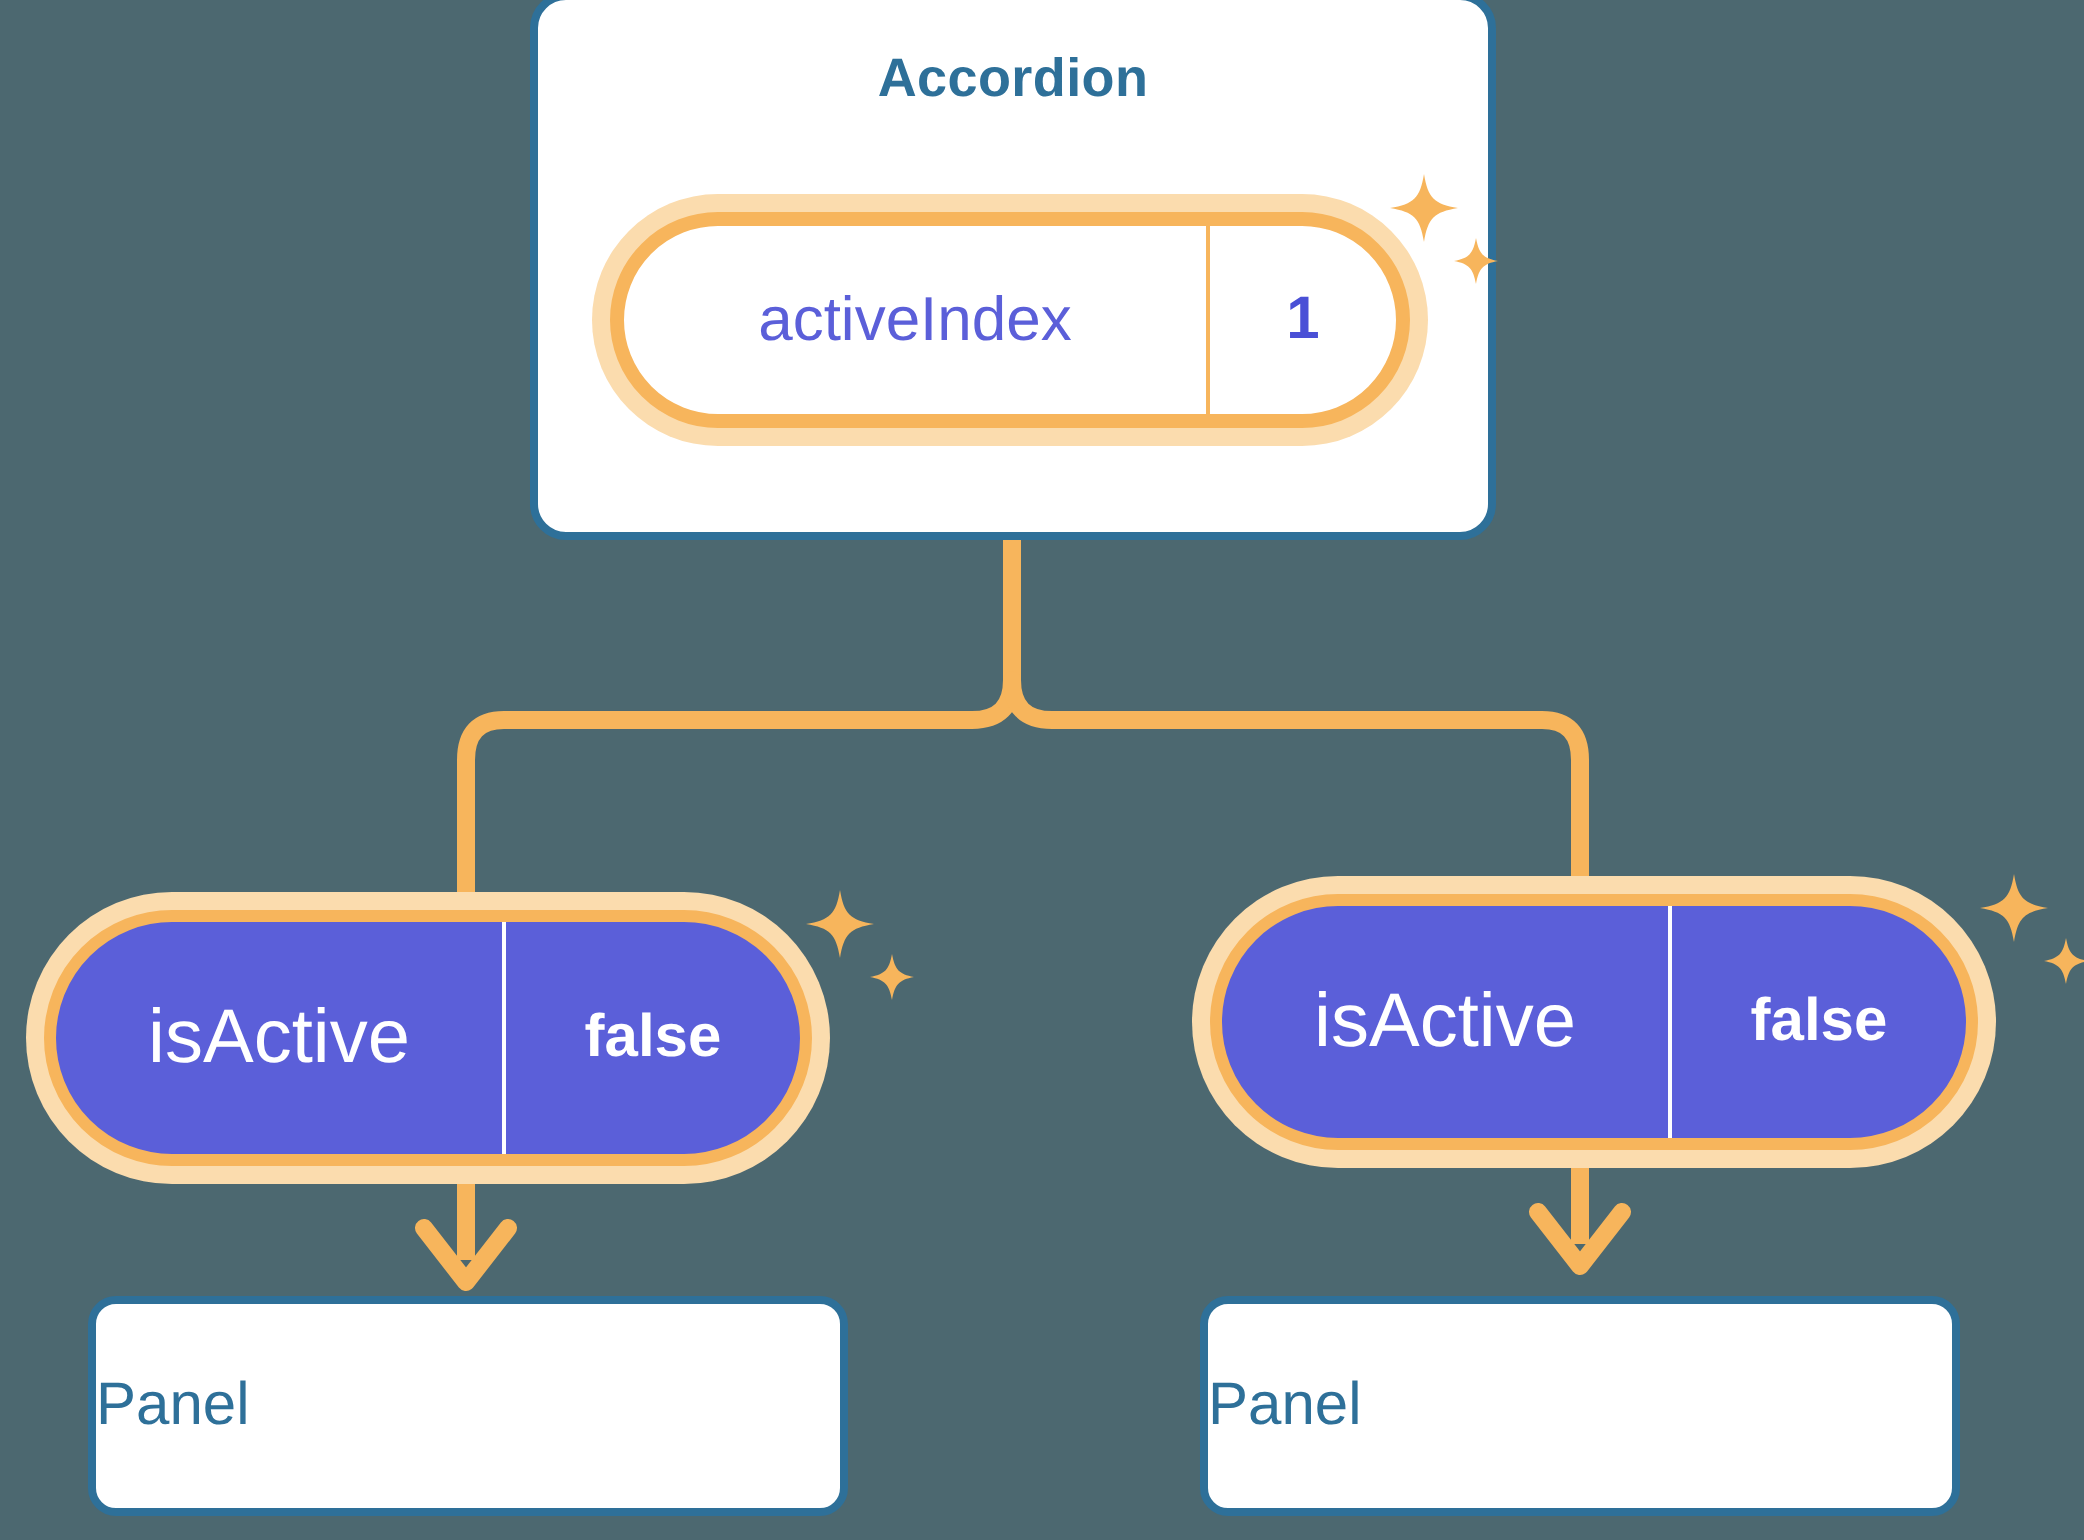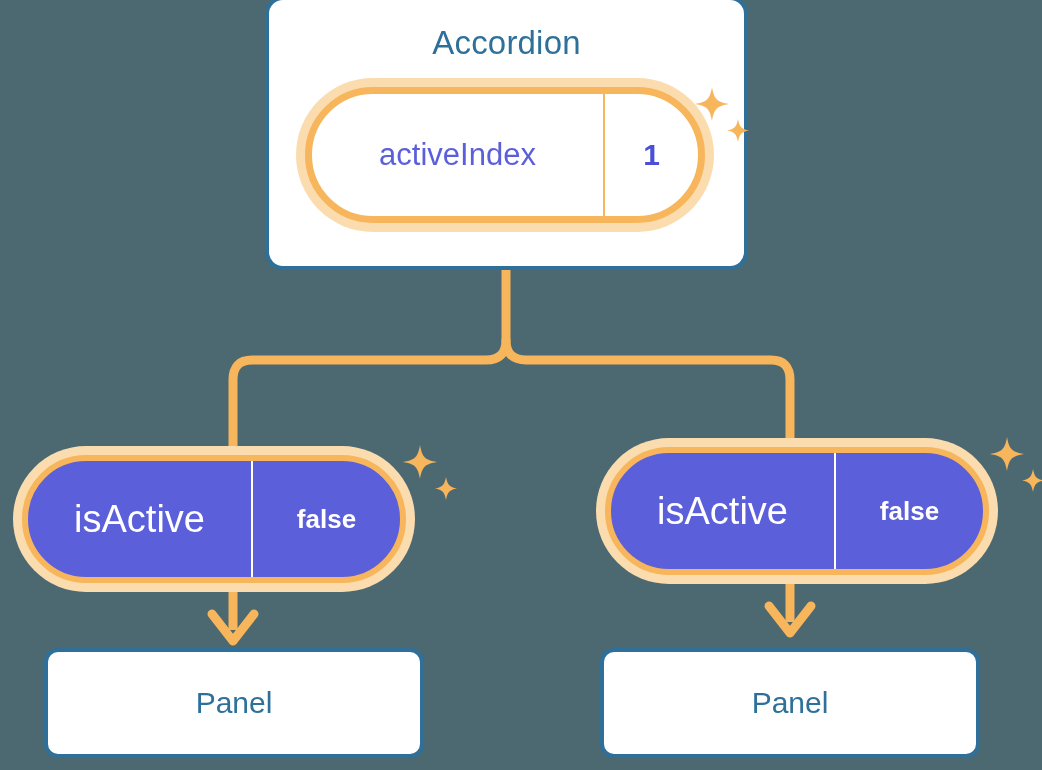--- a/index.html
+++ b/index.html
@@ -24,23 +24,23 @@
     box-sizing:border-box;
     z-index:2;
   }
   #accordion-card{left:265px;top:-4px;width:483px;height:274px;}
 
   .card-title{
     position:absolute;
     left:0;right:0;top:24px;
     text-align:center;
     color:#2e7099;
-    font-size:33px;
+    font-size:27px;
     letter-spacing:.2px;
-    font-weight:400;
+    font-weight:700;
   }
 
   
   .pill{
     position:absolute;
     box-sizing:border-box;
     display:flex;
     align-items:stretch;
     border-radius:999px;
     z-index:3;
@@ -66,51 +66,51 @@
   .pill .seg{
     display:flex;
     align-items:center;
     justify-content:center;
     box-sizing:border-box;
   }
   .pill .seg.key{font-weight:400;}
   .pill .seg.val{font-weight:700;}
 
   
-  #pill-activeindex{left:305px;top:87px;width:400px;height:136px;}
+  #pill-activeindex{left:305px;top:106px;width:400px;height:108px;}
   #pill-activeindex .body{background:#ffffff;}
   #pill-activeindex .seg.key{
     width:293px;color:#5b5fd9;font-size:31px;
     border-right:2px solid #f7b55c;
   }
   #pill-activeindex .seg.val{
     flex:1;color:#4a50d6;font-size:30px;
   }
 
   
   .pill.indigo .body{background:#5b5fd9;border-width:6px;}
   .pill.indigo .seg.key{color:#ffffff;font-size:38px;border-right:2px solid #ffffff;}
-  .pill.indigo .seg.val{color:#ffffff;font-size:26px;}
+  .pill.indigo .seg.val{color:#ffffff;font-size:30px;}
 
   #pill-left{left:22px;top:455px;width:384px;height:128px;}
   #pill-left .seg.key{width:225px;}
   #pill-left .seg.val{flex:1;}
 
   #pill-right{left:605px;top:447px;width:384px;height:128px;}
   #pill-right .seg.key{width:225px;}
   #pill-right .seg.val{flex:1;}
 
   
   .panel{
     position:absolute;
     background:#ffffff;
     border:4px solid #2e7099;
     border-radius:14px;
     box-sizing:border-box;
-    display:flex;align-items:center;justify-content:center;
+    display:flex;align-items:center;justify-content:flex-start;
     color:#2e7099;
     font-size:30px;
     z-index:2;
   }
   #panel-left{left:44px;top:648px;width:380px;height:110px;}
   #panel-right{left:600px;top:648px;width:380px;height:110px;}
 
   
   .sparkles{position:absolute;z-index:4;pointer-events:none;}
   #sparkles-activeindex{left:690px;top:85px;width:70px;height:75px;}

